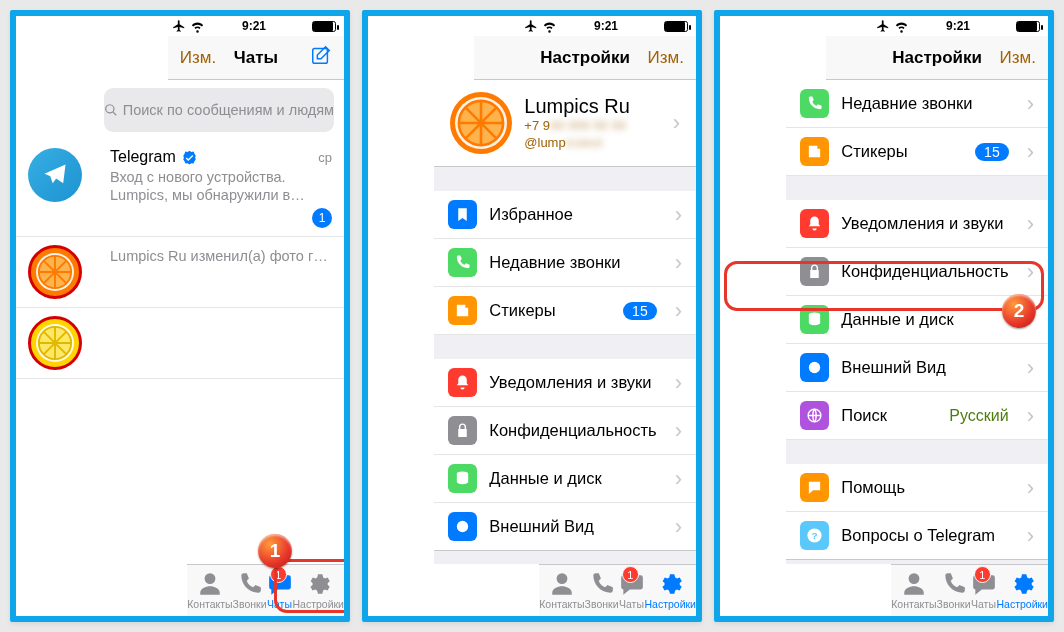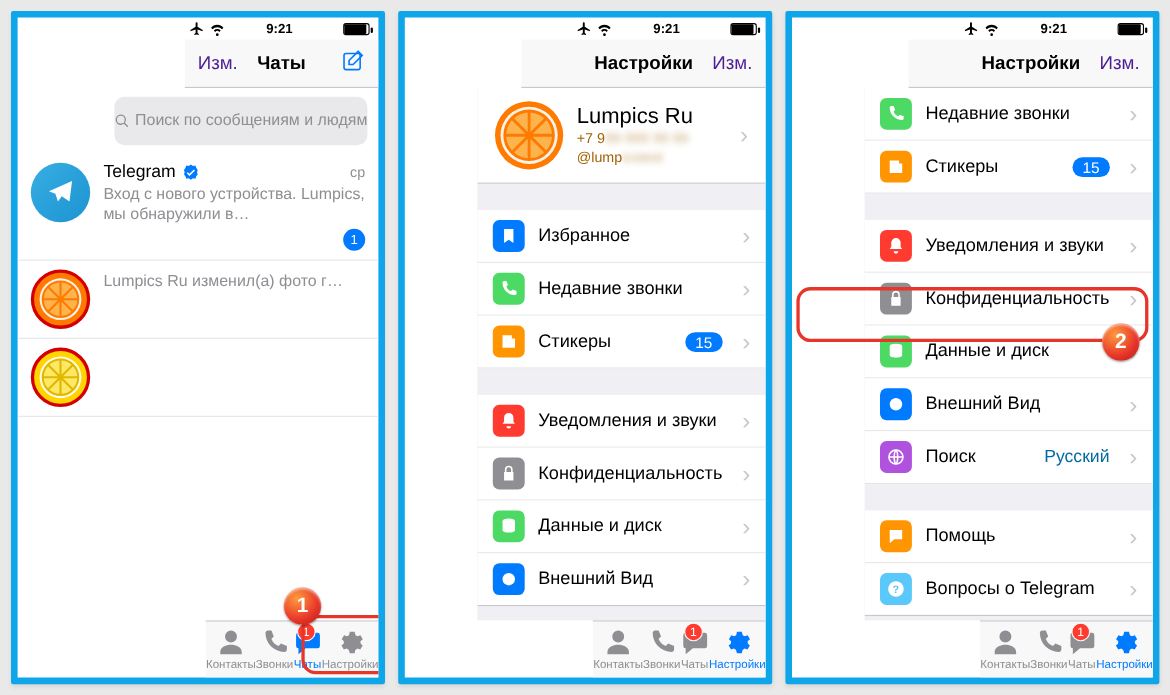--- a/index.html
+++ b/index.html
@@ -40,35 +40,35 @@
 .battery i { display:block; background:#000; height:100%; width:90%; border-radius:1px;}
 
 .navbar {
   height: 44px;
   display:flex; align-items:center; justify-content:space-between;
   padding: 0 12px;
   border-bottom: .5px solid #c8c7cc;
   background:#f8f8f8;
 }
 .nav-title { font-size:17px; font-weight:600; text-align:center; flex:1;}
-.nav-btn { color:#4c1d95; font-size:17px; width:54px;}
+.nav-btn { color:#a16207; font-size:17px; width:54px;}
 .nav-btn.right { text-align:right;}
 .compose-icon svg { width:22px; height:22px; stroke:#007aff; fill:none; stroke-width:1.6;}
 
 .searchbar {
   margin: 8px 10px;
   background:#e9e9eb;
   border-radius: 9px;
   height: 44px;
   display:flex; align-items:center; justify-content:center;
   color:#8e8e93; font-size:14.5px;
 }
 .searchbar svg { width:14px; height:14px; margin-right:5px; fill:#8e8e93;}
 .chat-row {
-  display:flex; align-items:flex-start; gap:12px; padding:8px 12px;
+  display:flex; align-items:flex-start; gap:28px; padding:8px 12px;
   border-bottom:.5px solid #e5e5e5;
 }
 .avatar { width:54px; height:54px; border-radius:50%; flex-shrink:0; display:flex; align-items:center; justify-content:center;}
 .chat-body { flex:1; min-width:0;}
 .chat-top { display:flex; justify-content:space-between; align-items:baseline;}
 .chat-name { font-size:16px; font-weight:500; color:#000;}
 .chat-date { font-size:13px; color:#8e8e93; display:flex; align-items:center; gap:3px;}
 .chat-preview { font-size:14.5px; color:#8e8e93; margin-top:2px; line-height:1.25; max-height:2.5em; overflow:hidden;}
 .verified { width:15px; height:15px; display:inline-block; vertical-align:middle; margin-left:2px;}
 .unread-dot { width:20px;height:20px;border-radius:50%;background:#007aff;color:#fff;font-size:12px;display:inline-flex;align-items:center;justify-content:center;font-weight:500; margin-top:4px; float:right;}
@@ -87,21 +87,21 @@
   background:#fff; padding:9px 14px;
   border-bottom:.5px solid #e5e5e5;
   font-size:16.5px; color:#000;
   position:relative;
 }
 .cell:last-child { border-bottom:.5px solid #c8c7cc;}
 .cell:first-child { border-top:.5px solid #c8c7cc;}
 .cell-icon { width:29px;height:29px;border-radius:6px; display:flex; align-items:center; justify-content:center; flex-shrink:0;}
 .cell-icon svg { width:17px; height:17px; fill:#fff; }
 .cell-label { flex:1; }
-.cell-value { color:#0369a1; font-size:16px; }
+.cell-value { color:#4d7c0f; font-size:16px; }
 .chevron { color:#c7c7cc; font-size:22px; margin-left:6px; font-weight:300;}
 .badge-pill { background:#007aff; color:#fff; border-radius:11px; padding:1px 9px; font-size:14px; font-weight:500;}
 
 .tabbar {
   height:52px;
   border-top:.5px solid #c8c7cc;
   background:#f8f8f8;
   display:flex;
   margin-top:auto;
 }

